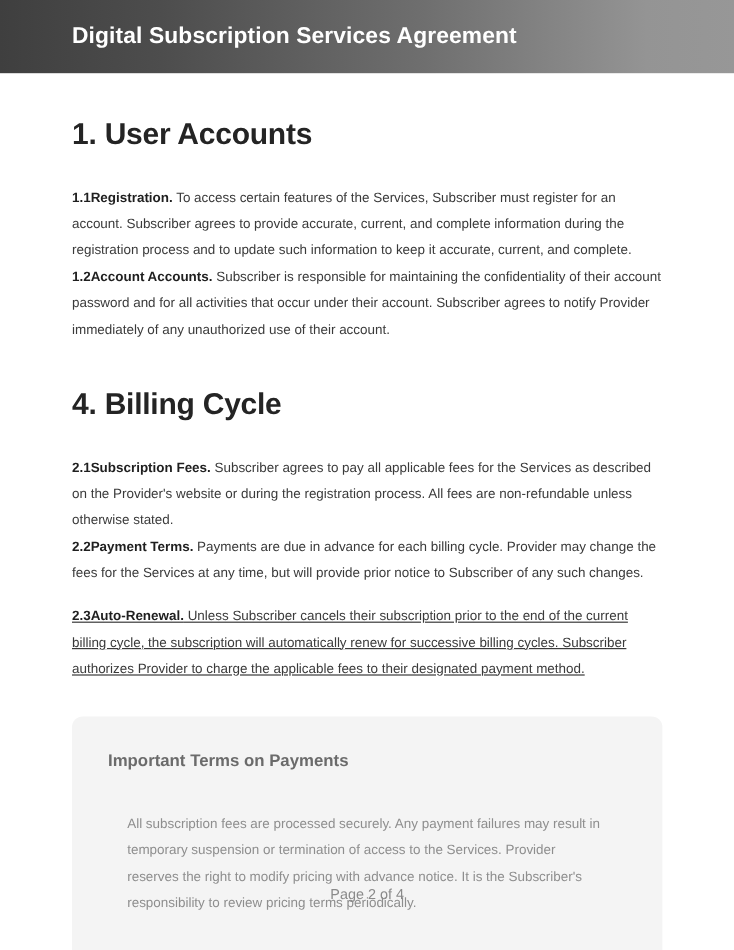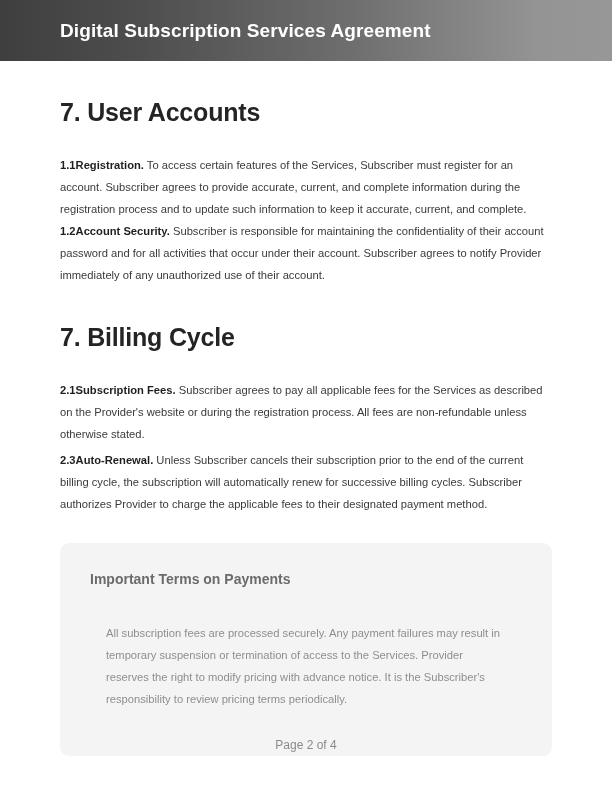--- a/index.html
+++ b/index.html
@@ -66,21 +66,21 @@
     font-size: 11.2px;
     color: #3a3a3a;
     line-height: 22px;
     text-align: left;
   }
   .clause .lead {
     font-weight: bold;
     color: #1f1f1f;
   }
   .clause-first { margin-top: 27px; }
-  .clause-gap   { margin-top: 4px; }
+  .clause-gap   { margin-top: 14px; text-decoration: underline; }
 
   
   .callout {
     margin-top: 28px;
     width: 492px;
     box-sizing: border-box;
     background: #f4f4f4;
     border-radius: 9px;
     padding: 26px 30px 30px 30px;
   }
@@ -114,37 +114,40 @@
 <body>
 
 <div class="page">
 
   <div class="header-band">
     <div class="header-title">Digital Subscription Services Agreement</div>
   </div>
 
   <div class="content">
 
-    <h2 class="section-heading sec-1-heading">7. User Accounts</h2>
+    <h2 class="section-heading sec-1-heading">1. User Accounts</h2>
 
     <p class="clause clause-first">
       <span class="lead">1.1Registration.</span><span> To access certain features of the Services, Subscriber must register for an account. Subscriber agrees to provide accurate, current, and complete information during the registration process and to update such information to keep it accurate, current, and complete.</span>
     </p>
 
     <p class="clause">
-      <span class="lead">1.2Account Security.</span><span> Subscriber is responsible for maintaining the confidentiality of their account password and for all activities that occur under their account. Subscriber agrees to notify Provider immediately of any unauthorized use of their account.</span>
+      <span class="lead">1.2Account Accounts.</span><span> Subscriber is responsible for maintaining the confidentiality of their account password and for all activities that occur under their account. Subscriber agrees to notify Provider immediately of any unauthorized use of their account.</span>
     </p>
 
 
-    <h2 class="section-heading sec-2-heading">7. Billing Cycle</h2>
+    <h2 class="section-heading sec-2-heading">4. Billing Cycle</h2>
 
     <p class="clause clause-first">
       <span class="lead">2.1Subscription Fees.</span><span> Subscriber agrees to pay all applicable fees for the Services as described on the Provider's website or during the registration process. All fees are non-refundable unless otherwise stated.</span>
     </p>
 
+    <p class="clause">
+      <span class="lead">2.2Payment Terms.</span><span> Payments are due in advance for each billing cycle. Provider may change the fees for the Services at any time, but will provide prior notice to Subscriber of any such changes.</span>
+    </p>
 
     <p class="clause clause-gap">
       <span class="lead">2.3Auto-Renewal.</span><span> Unless Subscriber cancels their subscription prior to the end of the current billing cycle, the subscription will automatically renew for successive billing cycles. Subscriber authorizes Provider to charge the applicable fees to their designated payment method.</span>
     </p>
 
     <div class="callout">
       <div class="callout-title">Important Terms on Payments</div>
       <div class="callout-body">All subscription fees are processed securely. Any payment failures may result in temporary suspension or termination of access to the Services. Provider reserves the right to modify pricing with advance notice. It is the Subscriber's responsibility to review pricing terms periodically.</div>
     </div>
 

